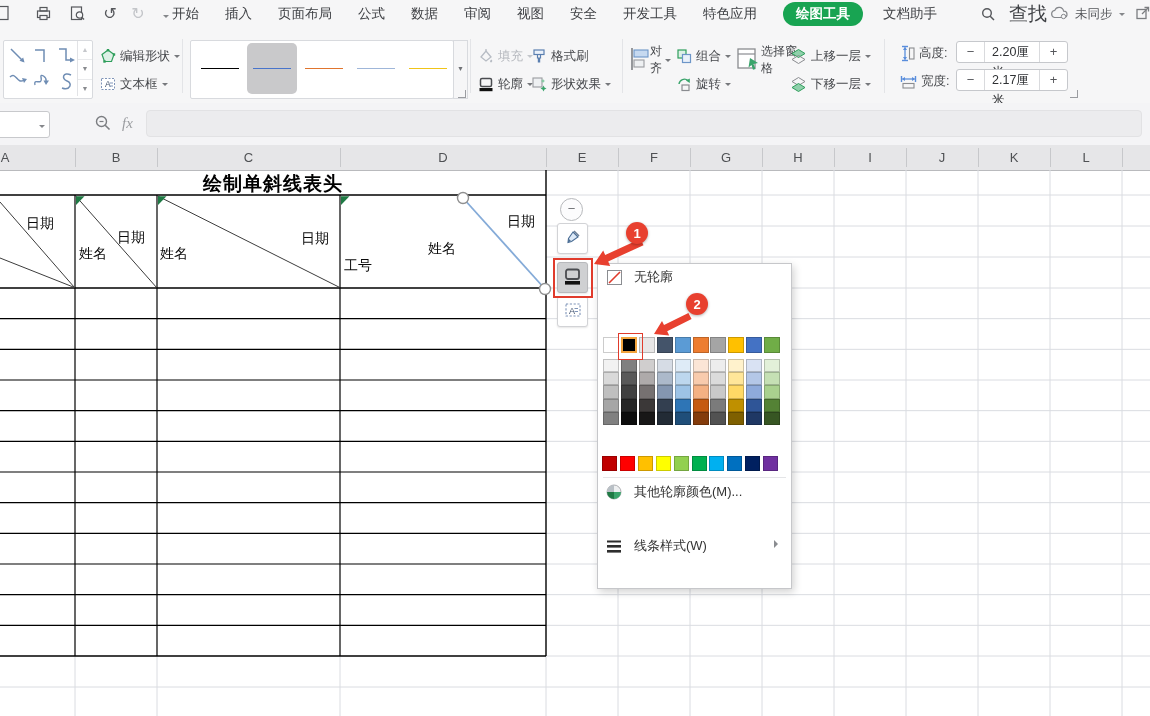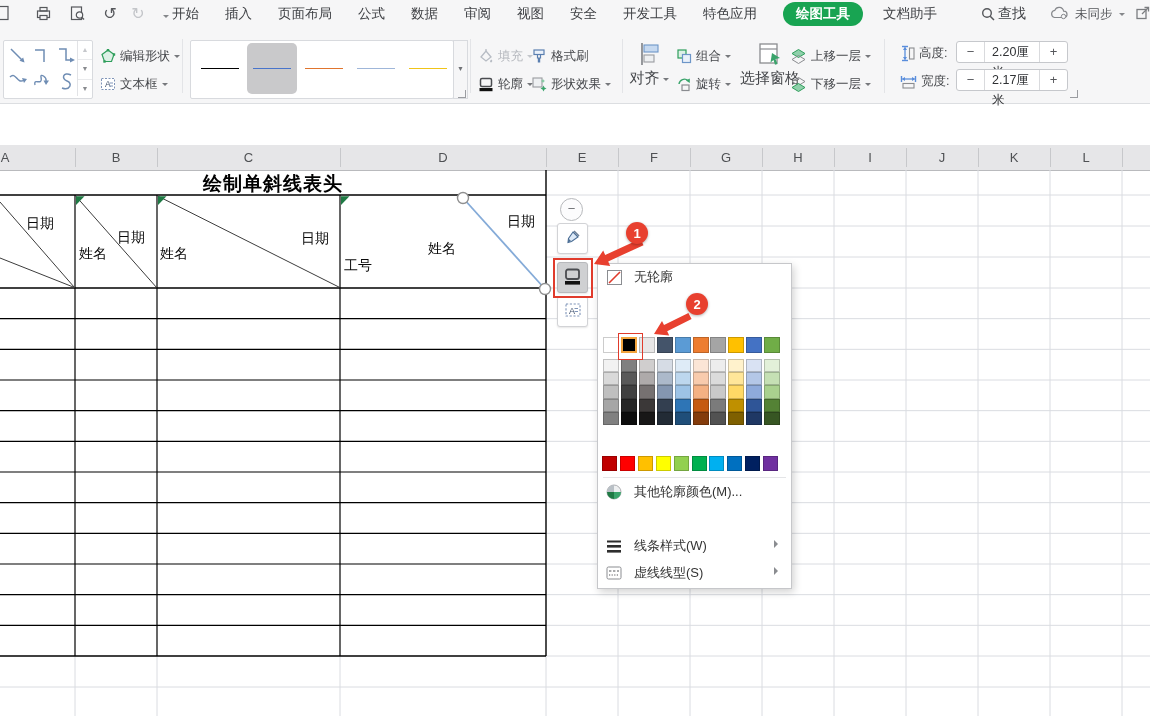--- a/index.html
+++ b/index.html
@@ -6,42 +6,42 @@
   body{font-family:"Liberation Sans","DejaVu Sans",sans-serif;}
   #app{position:relative;width:1150px;height:716px;background:#fff;overflow:hidden;font-size:13px;color:#3c3c3c;}
   .a{position:absolute;}
   
   #menubar{position:absolute;left:0;top:0;width:1150px;height:28px;background:#f6f6f7;border-bottom:1px solid #ebebed;}
   #qat{position:absolute;left:0;top:0;height:28px;width:172px;overflow:hidden;}
   .qicon{position:absolute;top:5px;width:18px;height:18px;color:#55575b;text-align:center;line-height:18px;font-size:15px;}
   #menu-items{position:absolute;left:172px;top:0;height:28px;display:flex;align-items:center;}
   .mitem{margin-right:26px;font-size:13.5px;color:#3f4145;white-space:nowrap;cursor:default;}
   .mitem.active{background:#18a452;color:#fff;font-weight:bold;padding:3px 13px;border-radius:12px;margin-right:20px;}
-  #find-item{display:flex;align-items:center;gap:3px;margin-left:18px;font-size:14px;color:#3f4145;}
+  #find-item{display:flex;align-items:center;gap:14px;margin-left:18px;font-size:19px;color:#3f4145;}
   #menubar-right{position:absolute;right:0;top:0;height:28px;display:flex;align-items:center;gap:6px;padding-right:0;overflow:hidden;width:100px;}
   #menubar-right .txt{font-size:12.5px;color:#55575b;white-space:nowrap;}
   .caret{width:0;height:0;border:3.5px solid transparent;border-top-color:#85878b;margin-top:4px;display:inline-block;}
   
   #ribbon{position:absolute;left:0;top:28px;width:1150px;height:75px;background:#f6f6f7;border-bottom:1px solid #dcdee1;}
   .vdiv{position:absolute;top:11px;height:54px;width:1px;background:#e3e4e7;}
   .gallery{position:absolute;background:#fff;border:1px solid #d8dade;border-radius:2px;}
   #shape-gallery{left:3px;top:12px;width:88px;height:57px;}
   .sg-cell{position:absolute;width:23px;height:26px;}
   #sg-scroll{position:absolute;right:0;top:0;width:14px;height:55px;border-left:1px solid #e2e3e6;}
   .sg-btn{height:18.3px;text-align:center;font-size:7px;color:#8a8c90;line-height:18px;border-bottom:1px solid #e9eaec;}
   #line-gallery{left:190px;top:12px;width:262px;height:57px;}
   .lg-cell{position:absolute;top:2px;width:50px;height:51px;border-radius:5px;}
   .lg-cell.sel{background:#c9c9cb;}
   .lg-line{position:absolute;left:6px;right:6px;top:25px;}
   #lg-more{left:453px;top:12px;width:13px;height:57px;background:#f6f6f7;border:1px solid #d8dade;text-align:center;font-size:7px;color:#6f7175;line-height:56px;}
   .rbtn{position:absolute;display:flex;align-items:center;gap:4px;height:22px;font-size:12.5px;color:#45474b;white-space:nowrap;}
   .rbtn.dis{color:#b3b6bc;}
   .rcaret{width:0;height:0;border:3.2px solid transparent;border-top-color:#76787c;margin-top:4px;}
   .rbtn.dis .rcaret{border-top-color:#c3c6cb;}
-  .bigbtn{position:absolute;display:flex;flex-direction:column;align-items:center;font-size:15px;color:#45474b;}
+  .bigbtn{position:absolute;display:flex;flex-direction:row;align-items:center;font-size:12px;color:#45474b;}
   .stepper{position:absolute;width:112px;height:22px;background:#fff;border:1px solid #c6c8cc;border-radius:3px;display:flex;box-sizing:border-box;}
   .stepper .sbtn{width:27px;text-align:center;line-height:20px;color:#55575b;font-size:13px;}
   .stepper .sval{flex:1;border-left:1px solid #d9dadd;border-right:1px solid #d9dadd;text-align:left;padding-left:7px;line-height:20px;font-size:12.5px;color:#2f3134;}
   .grpcorner{position:absolute;width:7px;height:7px;border-right:1.4px solid #9a9ca0;border-bottom:1.4px solid #9a9ca0;}
   .iconbox{display:inline-flex;align-items:center;justify-content:center;}
   
   #formulabar{position:absolute;left:0;top:103px;width:1150px;height:42px;background:#f4f4f6;border-bottom:1px solid #d8d9dc;}
   #namebox{position:absolute;left:-18px;top:8px;width:66px;height:25px;background:#fff;border:1px solid #c8c9cc;border-radius:3px;}
   #namebox .caret{position:absolute;right:4px;top:9px;}
   #fxlabel{position:absolute;left:122px;top:12px;font-family:"Liberation Serif","DejaVu Serif",serif;font-style:italic;font-size:15px;color:#9a9ca0;}
@@ -363,20 +363,33 @@
     </div>
     <div class="stepper" style="left:956px;top:41px">
       <span class="sbtn">−</span>
       <span class="sval">2.17厘米</span>
       <span class="sbtn">+</span>
     </div>
     <div class="grpcorner" style="left:1070px;top:62px"></div>
     <div class="grpcorner" style="left:458px;top:62px"></div>
   </div>
 
+  <div id="formulabar">
+    <div id="namebox">
+        <span class="caret"></span>
+      </div>
+    <span class="a" style="left:94px;top:11px">
+      <svg width="18" height="18" viewBox="0 0 18 18">
+          <circle cx="7.5" cy="7.5" r="5" fill="none" stroke="#7b7d81" stroke-width="1.4"></circle>
+          <line x1="11.2" y1="11.2" x2="15.5" y2="15.5" stroke="#7b7d81" stroke-width="1.6"></line>
+          <line x1="5.5" y1="7.5" x2="9.5" y2="7.5" stroke="#7b7d81" stroke-width="1.2"></line>
+        </svg></span>
+    <span id="fxlabel">fx</span>
+    <input id="fbinput" readonly="" value="" style="">
+  </div>
 
   <div id="sheet">
     <div id="colheaders">
         <div class="chlabel" style="left: -65px; width: 140px;">A</div>
         <div class="chlabel" style="left: 75px; width: 82px;">B</div>
         <div class="chtick" style="left: 75px;"></div>
         <div class="chlabel" style="left: 157px; width: 183px;">C</div>
         <div class="chtick" style="left: 157px;"></div>
         <div class="chlabel" style="left: 340px; width: 206px;">D</div>
         <div class="chtick" style="left: 340px;"></div>
@@ -593,31 +606,20 @@
         <span class="picon">
             <svg width="16" height="16" viewBox="0 0 16 16">
               <rect x="1" y="2.5" width="14" height="2" fill="#2e2e2e"></rect>
               <rect x="1" y="7" width="14" height="2.6" fill="#2e2e2e"></rect>
               <rect x="1" y="12" width="14" height="2.6" fill="#2e2e2e"></rect>
             </svg>
           </span>
         <span class="plabel">线条样式(W)</span>
         <span class="subarrow"></span>
       </div>
-      <div class="pitem" style="top:295px;height:27px">
-        <span class="picon">
-            <svg width="16" height="16" viewBox="0 0 16 16">
-              <rect x="1" y="2" width="14" height="12" rx="1.5" fill="#fff" stroke="#8b8d91"></rect>
-              <line x1="3" y1="6" x2="13" y2="6" stroke="#55575b" stroke-width="1.2" stroke-dasharray="2.4 1.6"></line>
-              <line x1="3" y1="10" x2="13" y2="10" stroke="#55575b" stroke-width="1.2" stroke-dasharray="1.2 1.4"></line>
-            </svg>
-          </span>
-        <span class="plabel">虚线线型(S)</span>
-        <span class="subarrow"></span>
-      </div>
     </div>
 
     <svg id="anno" width="1150" height="571">
       <polygon points="640.5,93.8 605.2,110 603.2,105.5 594,119 610.2,120.9 608.2,116.4 643.5,100.2" fill="#e8402f"></polygon>
       <polygon points="688.4,167.9 664,180.1 662,176 654,189 669.2,190.4 667.2,186.3 691.6,174.1" fill="#e8402f"></polygon>
     </svg>
     <div class="bal" style="left:626px;top:77px">1</div>
     <div class="bal" style="left:686px;top:148px">2</div>
   </div>
 </div>

